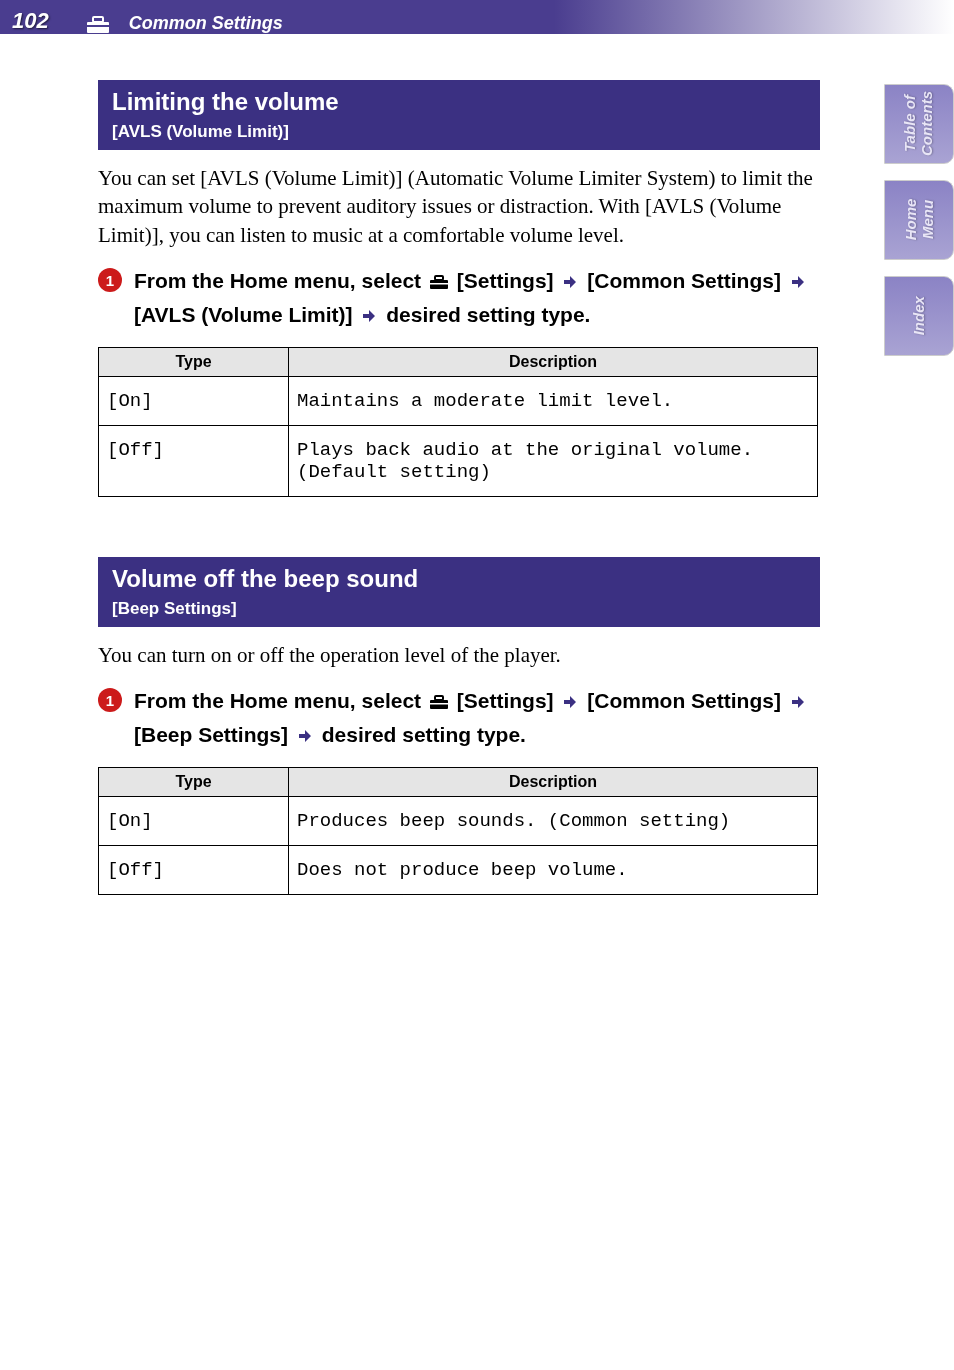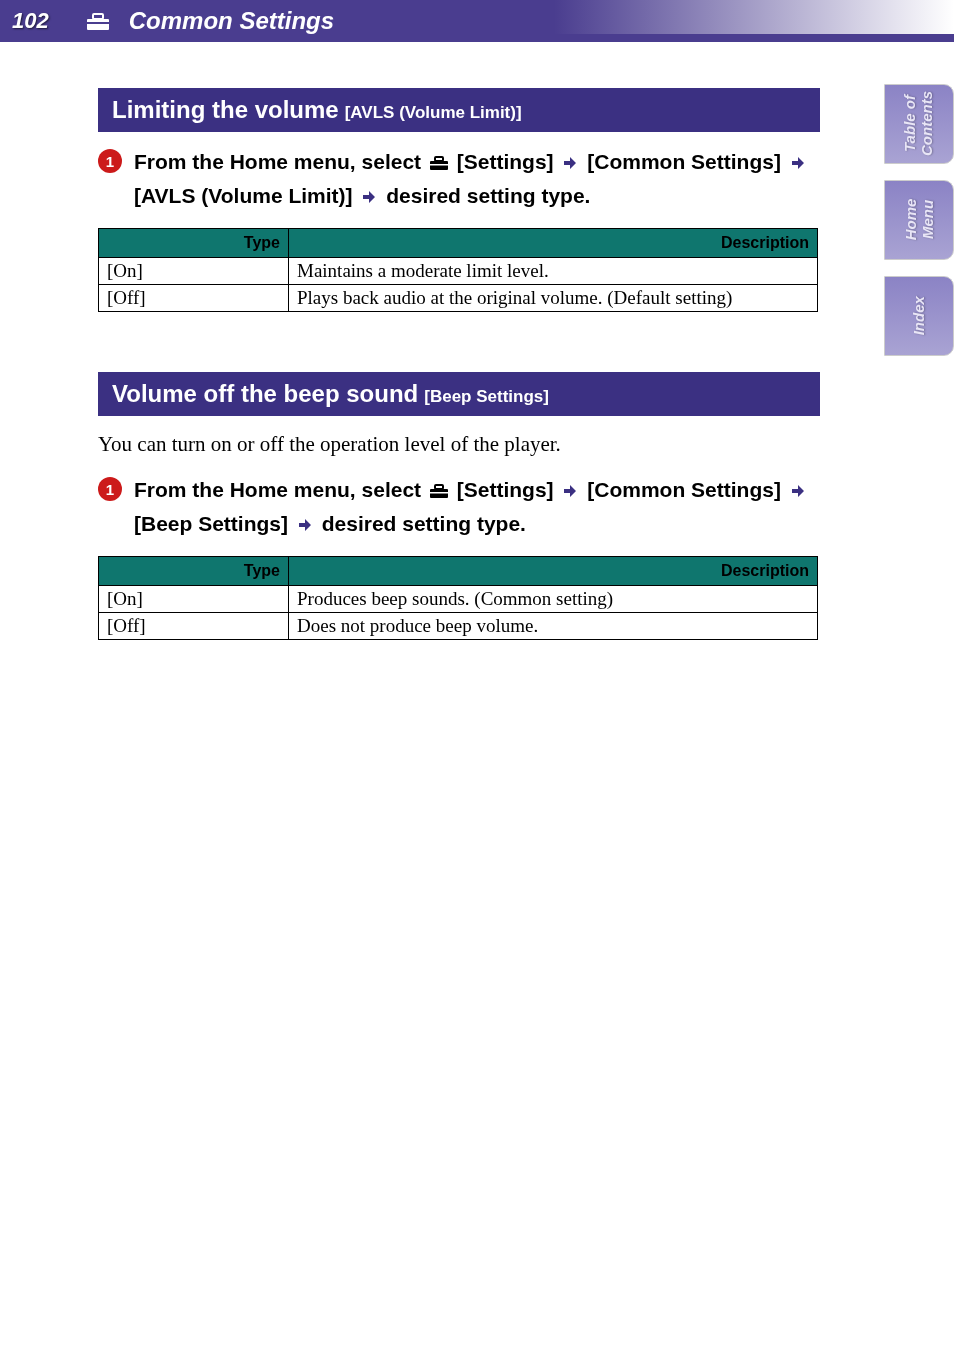--- a/index.html
+++ b/index.html
@@ -6,44 +6,44 @@
     body {
       width: 954px;
       height: 1370px;
       background: #fff;
       font-family: Georgia, 'Times New Roman', serif;
       position: relative;
       overflow: hidden;
     }
     .header-bar {
       background: #4a3d8f;
-      height: 42px;
-      display: flex;
-      align-items: center;
+      height: 34px;
+      display: flex;
+      align-items: flex-end;
       color: #fff;
       padding: 0 12px;
     }
     .page-num {
       font-family: Arial, sans-serif;
       font-weight: bold;
       font-style: italic;
       font-size: 22px;
       color: #fff;
       text-shadow: 1px 1px 2px rgba(0,0,0,0.6);
       margin-right: 36px;
     }
     .toolbox-icon {
       margin-right: 18px;
       display: inline-flex;
     }
     .header-title {
       font-family: Arial, sans-serif;
       font-weight: bold;
       font-style: italic;
-      font-size: 24px;
+      font-size: 18px;
       color: #fff;
     }
     .header-gradient {
       position: absolute;
       right: 0; top: 0;
       width: 400px; height: 34px;
       background: linear-gradient(to right, #4a3d8f 0%, #fff 100%);
     }
     .content {
       padding: 46px 0 0 98px;
@@ -51,20 +51,21 @@
     }
     .section-heading {
       background: #3b3082;
       color: #fff;
       padding: 8px 14px;
       font-family: Arial, sans-serif;
       margin-bottom: 14px;
       display: flex;
       align-items: baseline;
       gap: 6px;
+      flex-direction: column;
     }
     .section-heading .h-main {
       font-size: 24px;
       font-weight: bold;
     }
     .section-heading .h-sub {
       font-size: 17px;
       font-weight: bold;
     }
     .body-text {
@@ -110,32 +111,32 @@
       display: inline-block;
       vertical-align: -1px;
       margin: 0 4px;
     }
     table.settings-table {
       width: 720px;
       border-collapse: collapse;
       margin-bottom: 60px;
     }
     table.settings-table th {
-      background: #0f766e;
+      background: #e5e5e5;
       font-family: Arial, sans-serif;
       font-weight: bold;
       font-size: 16px;
-      text-align: right;
+      text-align: center;
       padding: 5px 8px;
       border: 1px solid #000;
     }
     table.settings-table td {
-      font-family: Liberation Serif, serif;
+      font-family: Liberation Mono, monospace;
       font-size: 19px;
-      padding: 2px 8px;
+      padding: 13px 8px;
       border: 1px solid #000;
       vertical-align: top;
     }
     table.settings-table td:first-child { width: 190px; }
     
     .side-tabs {
       position: absolute;
       right: 0;
       top: 84px;
       display: flex;
@@ -197,20 +198,21 @@
   </div>
 </div>
 
 <div class="content">
 
   <div class="section-heading">
     <span class="h-main">Limiting the volume</span>
     <span class="h-sub">[AVLS (Volume Limit)]</span>
   </div>
 
+  <p class="body-text">You can set [AVLS (Volume Limit)] (Automatic Volume Limiter System) to limit the maximum volume to prevent auditory issues or distraction. With [AVLS (Volume Limit)], you can listen to music at a comfortable volume level.</p>
 
   <div class="step-block">
     <div class="step-badge">1</div>
     <div class="step-text">
       <span>From the Home menu, select</span>
       <span class="inline-icon">
         <svg width="20" height="16" viewBox="0 0 20 16">
             <rect x="1" y="6" width="18" height="9" rx="1" fill="#000"></rect>
             <rect x="6" y="2" width="8" height="4" rx="1" fill="none" stroke="#000" stroke-width="2"></rect>
             <rect x="1" y="9" width="18" height="1.5" fill="#fff"></rect>

